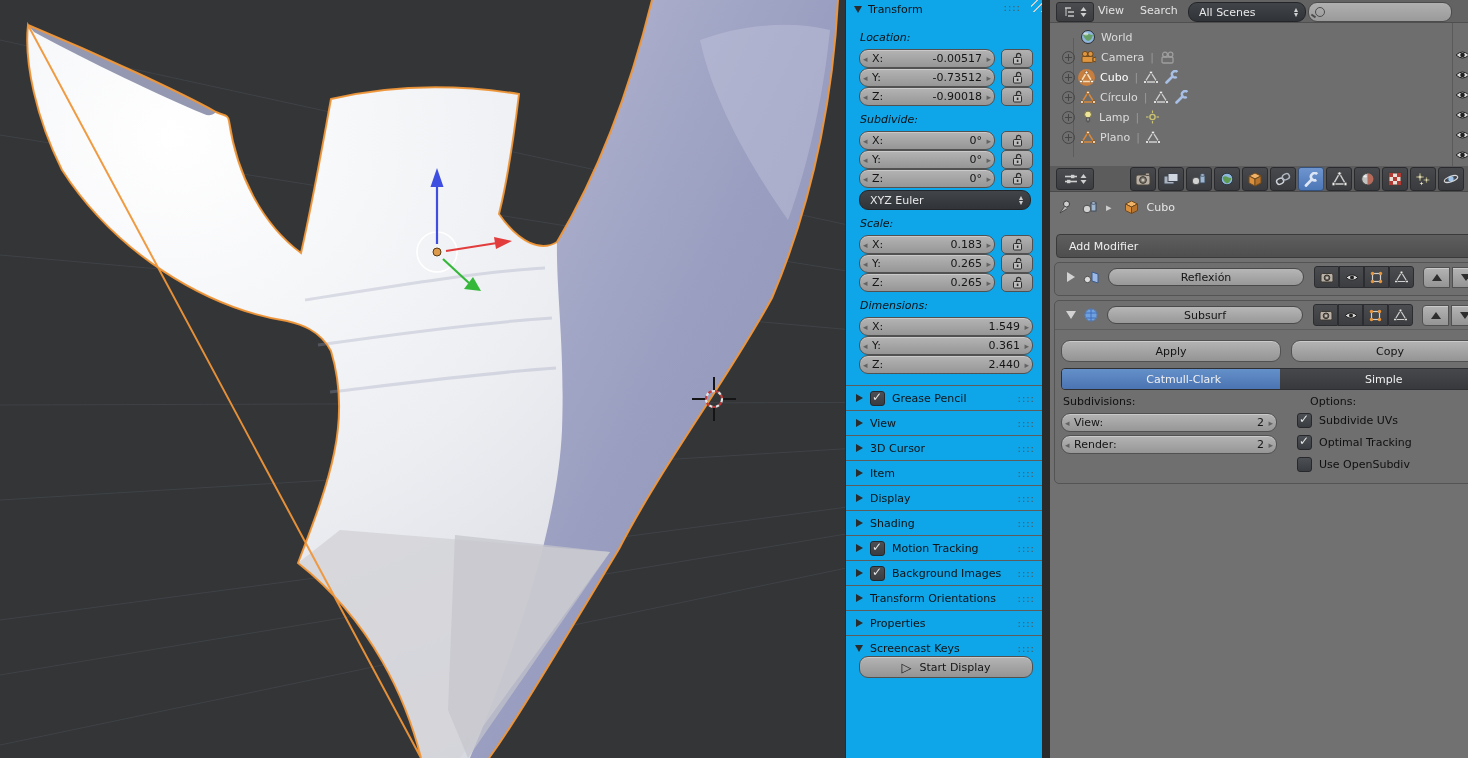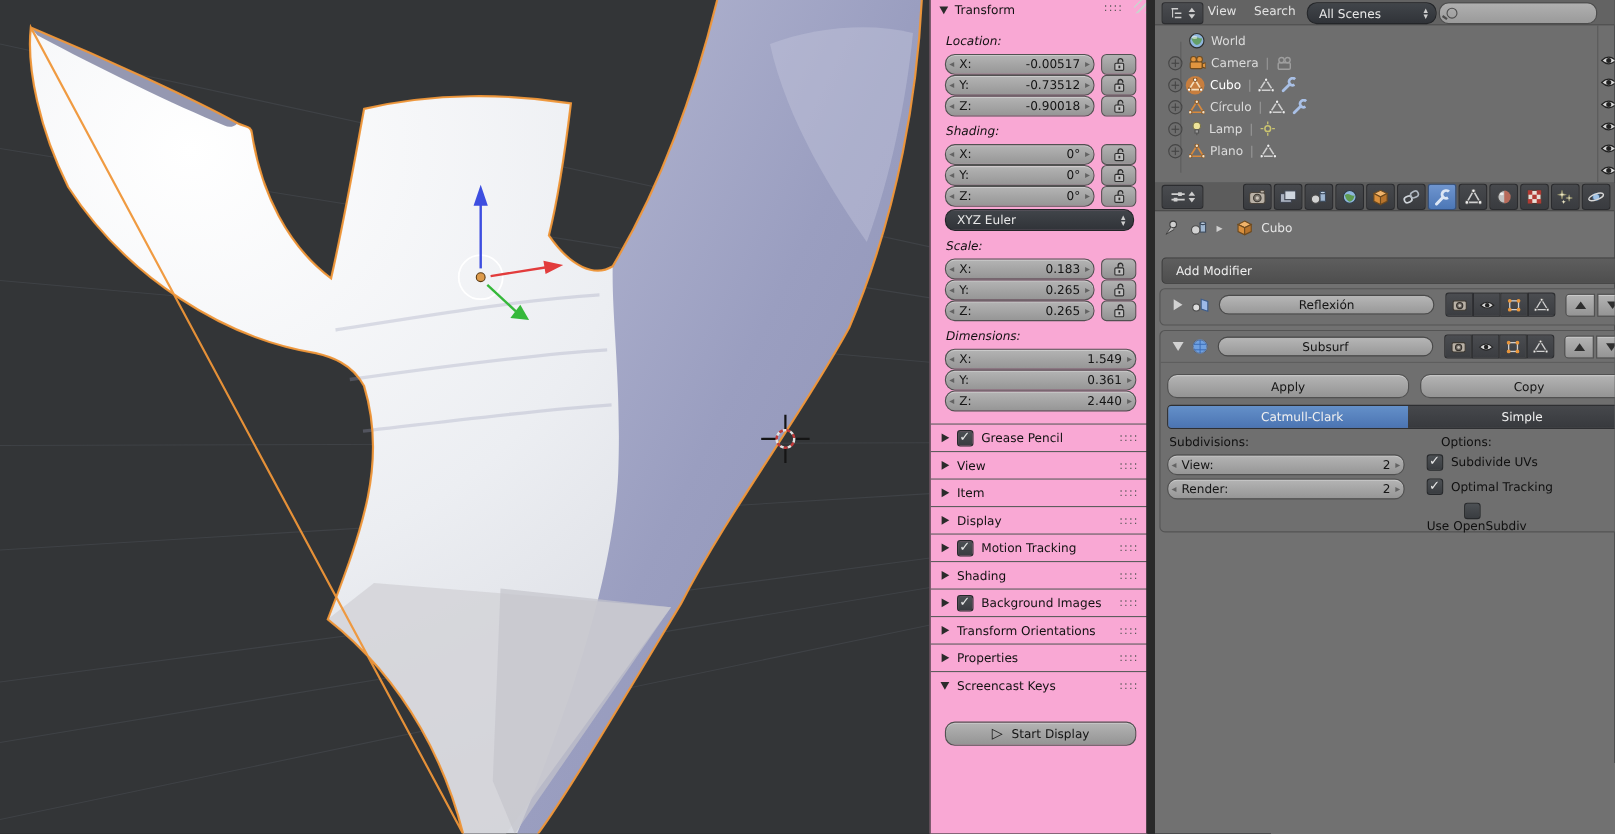--- a/index.html
+++ b/index.html
@@ -164,21 +164,21 @@
         <line x1="714" y1="377" x2="714" y2="391"></line>
           <line x1="714" y1="407" x2="714" y2="421"></line>
         <line x1="692" y1="399" x2="706" y2="399"></line>
           <line x1="722" y1="399" x2="736" y2="399"></line>
       </g>
       <circle cx="714" cy="399" r="8" fill="none" stroke="#e0e0e0" stroke-width="2.2" stroke-dasharray="3.5 3.5"></circle>
       <circle cx="714" cy="399" r="8" fill="none" stroke="#c23a3a" stroke-width="2.2" stroke-dasharray="3.5 3.5" stroke-dashoffset="3.5"></circle>
     </g>
   </svg>
 
-  <div class="abs" style="left:845px;top:0;width:197px;height:758px;background:#f9a8d4;border-left:1px solid #2c2c2c;">
+  <div class="abs" style="left:845px;top:0;width:197px;height:758px;background:#0ea5e9;border-left:1px solid #2c2c2c;">
     <div class="corner"></div>
     <div class="abs" style="left:8px;top:6px;width:0;height:0;border-top:7px solid #2b2b2b;border-left:4.5px solid transparent;border-right:4.5px solid transparent;"></div>
     <div class="abs" style="left:22px;top:3px;color:#121212;">Transform</div>
     <div class="abs grip" style="right:14px;top:2px;"></div>
 
     <div class="sect-label" style="left:14px;top:31px;">Location:</div>
 
     <div class="nfield" style="left:13px;top:49px;width:110px;">
       <span class="lbl">X:</span>
       <span class="val">-0.00517</span>
@@ -206,21 +206,21 @@
       <span class="val">-0.90018</span>
       </div>
     <div class="lockbtn" style="left:155px;top:87px;">
       <svg width="11" height="13">
           <rect x="1.5" y="5.5" width="8" height="6.5" rx="1" fill="#bdbdbd" stroke="#2c2c2c"></rect>
           <path d="M4.5 5.5 V3.4 A2.1 2.1 0 0 1 8.7 3.4 V4.2" fill="none" stroke="#2c2c2c" stroke-width="1.2"></path>
           <rect x="4.8" y="7.6" width="1.6" height="2.4" fill="#2c2c2c"></rect>
         </svg>
       </div>
 
-    <div class="sect-label" style="left:14px;top:113px;">Shading:</div>
+    <div class="sect-label" style="left:14px;top:113px;">Subdivide:</div>
     <div class="nfield" style="left:13px;top:131px;width:110px;">
       <span class="lbl">X:</span>
       <span class="val">0°</span>
       </div>
     <div class="lockbtn" style="left:155px;top:131px;">
       <svg width="11" height="13">
           <rect x="1.5" y="5.5" width="8" height="6.5" rx="1" fill="#bdbdbd" stroke="#2c2c2c"></rect>
           <path d="M4.5 5.5 V3.4 A2.1 2.1 0 0 1 8.7 3.4 V4.2" fill="none" stroke="#2c2c2c" stroke-width="1.2"></path>
           <rect x="4.8" y="7.6" width="1.6" height="2.4" fill="#2c2c2c"></rect>
         </svg>
@@ -307,37 +307,42 @@
         <span>Grease Pencil</span>
         <span class="grip"></span>
         </div>
       <div class="prow">
         <span class="car-r"></span>
         <span>View</span>
         <span class="grip"></span>
         </div>
       <div class="prow">
         <span class="car-r"></span>
+        <span>3D Cursor</span>
+        <span class="grip"></span>
+        </div>
+      <div class="prow">
+        <span class="car-r"></span>
         <span>Item</span>
         <span class="grip"></span>
         </div>
       <div class="prow">
         <span class="car-r"></span>
         <span>Display</span>
+        <span class="grip"></span>
+        </div>
+      <div class="prow">
+        <span class="car-r"></span>
+        <span>Shading</span>
         <span class="grip"></span>
         </div>
       <div class="prow">
         <span class="car-r"></span>
         <span class="cb on"></span>
         <span>Motion Tracking</span>
-        <span class="grip"></span>
-        </div>
-      <div class="prow">
-        <span class="car-r"></span>
-        <span>Shading</span>
         <span class="grip"></span>
         </div>
       <div class="prow">
         <span class="car-r"></span>
         <span class="cb on"></span>
         <span>Background Images</span>
         <span class="grip"></span>
         </div>
       <div class="prow">
         <span class="car-r"></span>
@@ -791,20 +796,20 @@
         <span class="val">2</span>
         </div>
       <div class="optrow" style="left:242px;top:112px;">
         <span class="cb on"></span>
         <span>Subdivide UVs</span>
         </div>
       <div class="optrow" style="left:242px;top:134px;">
         <span class="cb on"></span>
         <span>Optimal Tracking</span>
         </div>
-      <div class="optrow" style="left:242px;top:156px;flex-direction:column;">
+      <div class="optrow" style="left:242px;top:156px;">
         <span class="cb"></span>
         <span>Use OpenSubdiv</span>
         </div>
     </div>
   </div>
 
 </div>
 
 </body></html>

